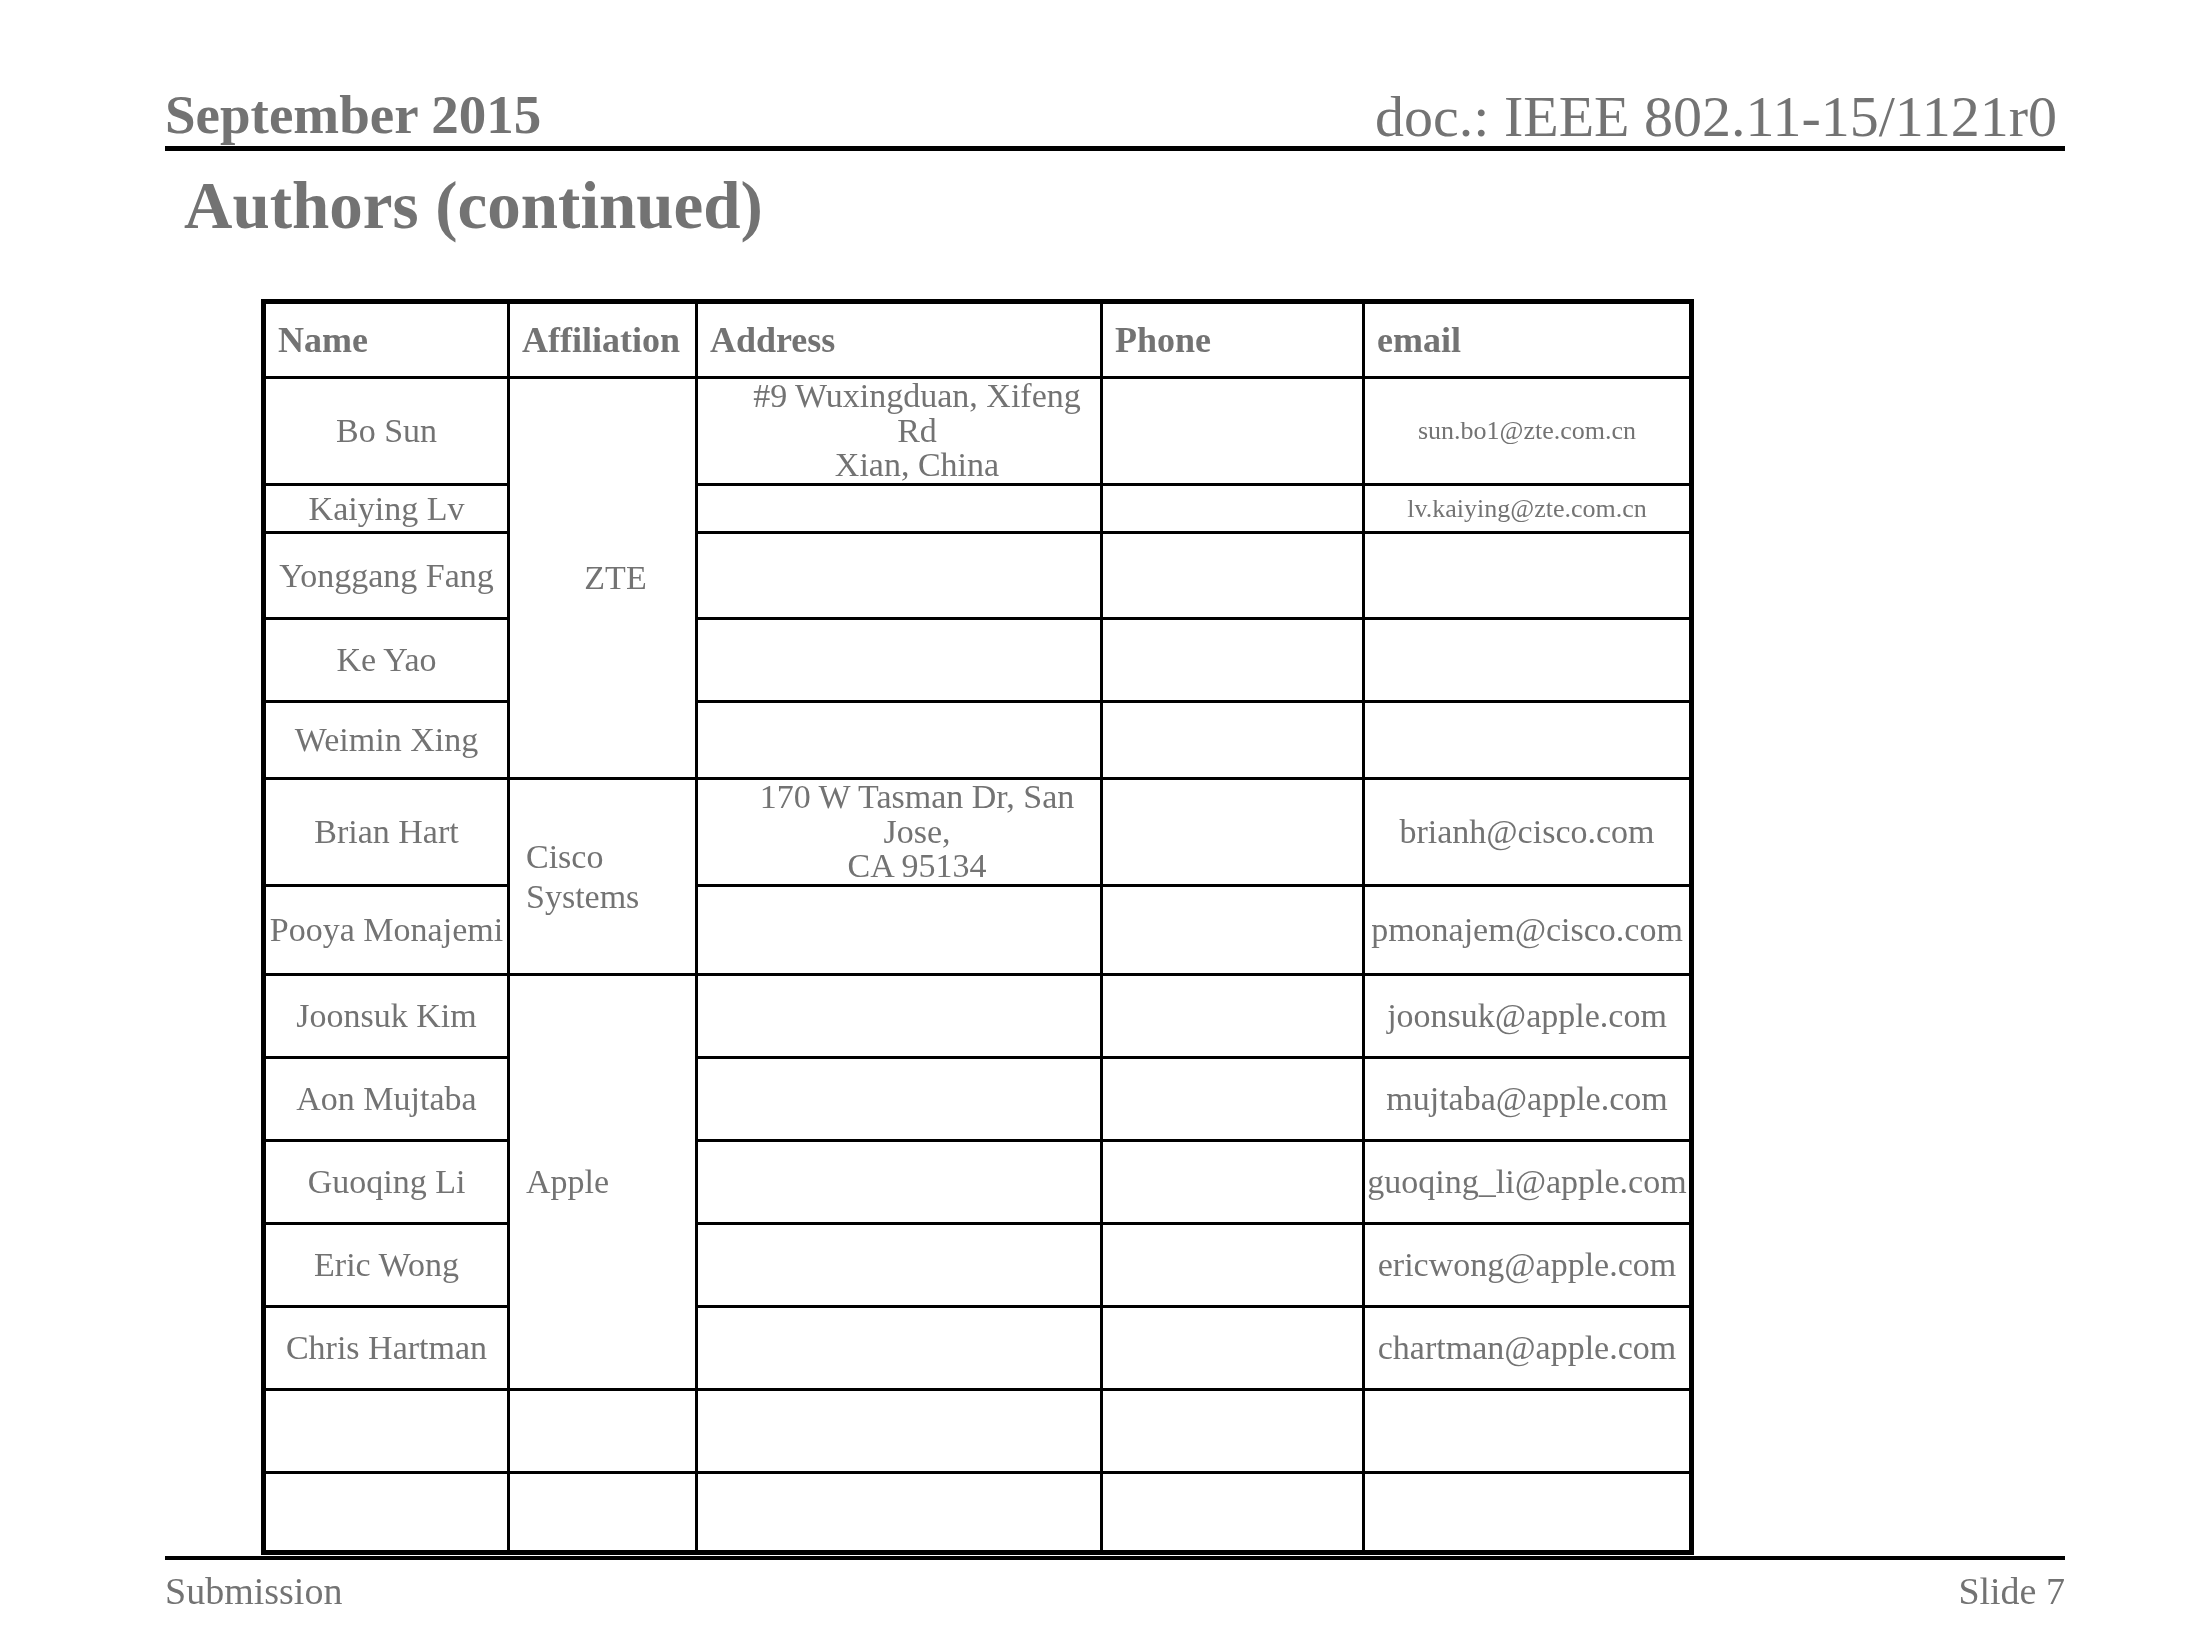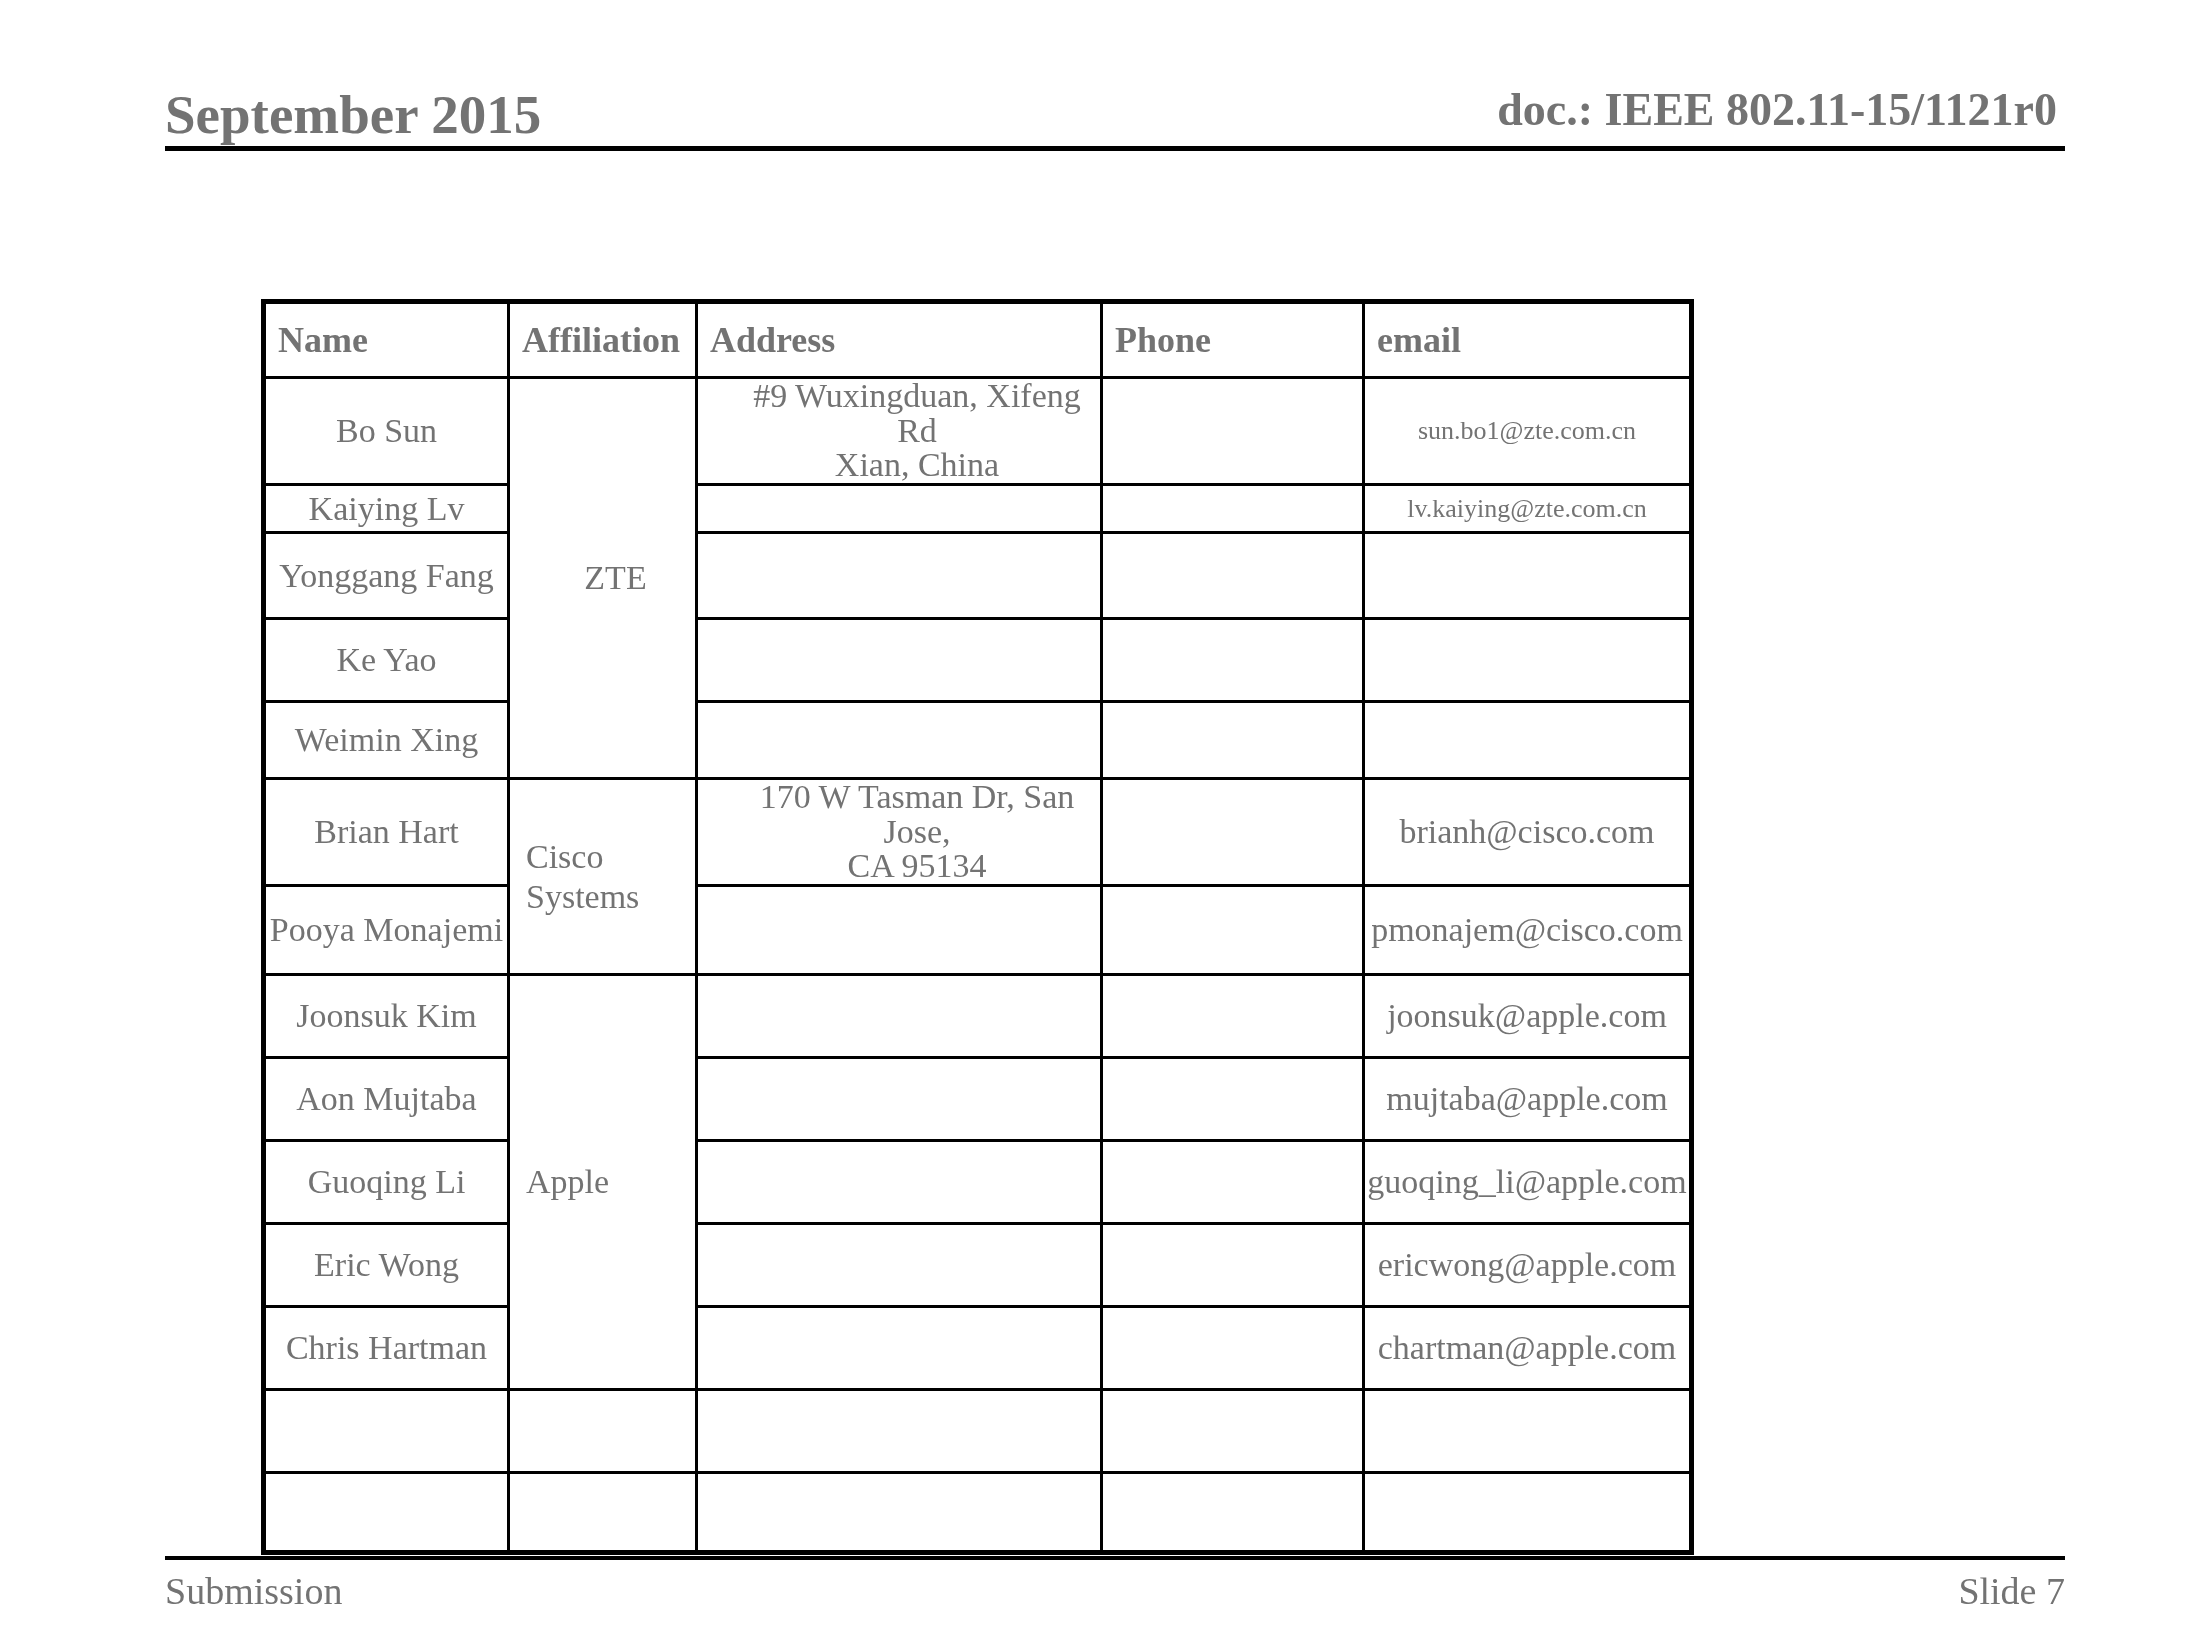--- a/index.html
+++ b/index.html
@@ -16,21 +16,21 @@
   
   .header-date {
     position: absolute;
     left: 165px; top: 83px;
     font-size: 55px; font-weight: bold;
     white-space: nowrap;
   }
   .header-doc {
     position: absolute;
     right: 146px; top: 83px;
-    font-size: 46px; font-weight: bold;
+    font-size: 58px; font-weight: normal;
     white-space: nowrap;
   }
   .header-rule {
     position: absolute;
     left: 165px; top: 146px;
     width: 1900px; height: 5.2px;
     background: #000000;
   }
 
   
@@ -99,20 +99,21 @@
 </style>
 </head>
 <body>
 
 <div class="slide">
 
   <div class="header-date">September 2015</div>
   <div class="header-doc">doc.: IEEE 802.11-15/1121r0</div>
   <div class="header-rule"></div>
 
+  <h1 class="page-title">Authors (continued)</h1>
 
   <table class="authors-table">
     <colgroup>
       <col style="width:245px">
       <col style="width:188px">
       <col style="width:405px">
       <col style="width:262px">
       <col style="width:328px">
     </colgroup>
     <tbody>

